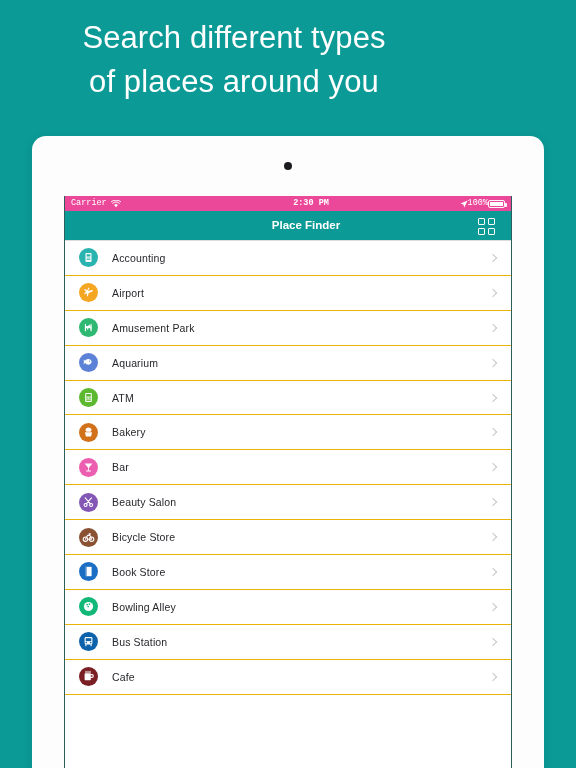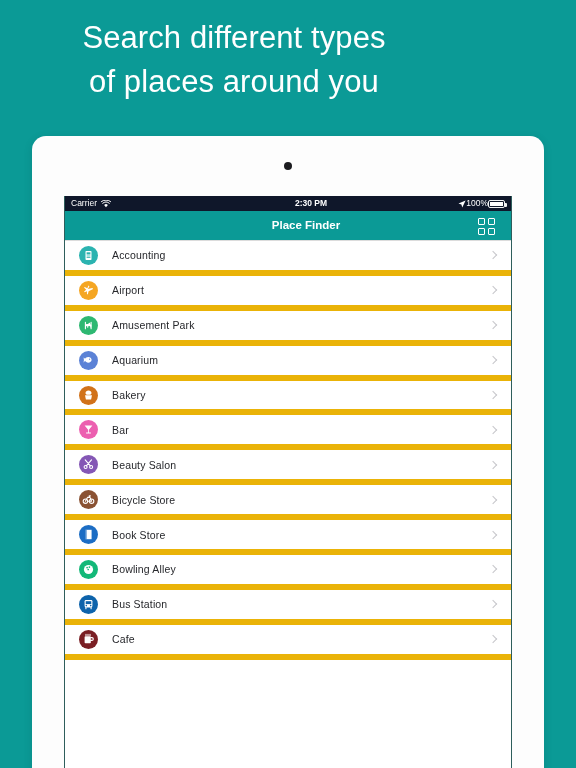--- a/index.html
+++ b/index.html
@@ -62,24 +62,25 @@
     overflow: hidden;
     border-left: 1px solid #2e5e5c;
     border-right: 1px solid #2e5e5c;
     box-sizing: border-box;
   }
 
   
   .statusbar {
     position: relative;
     height: 15px;
-    background: #0f172a;
+    background: #ec4899;
     color: #ffffff;
     font-size: 8.5px;
     line-height: 15px;
+    font-family: Liberation Mono, monospace;
   }
   .sb-left {
     position: absolute;
     left: 6px; top: 0;
     display: flex;
     align-items: center;
     gap: 4px;
   }
   .sb-center {
     position: absolute;
@@ -161,21 +162,21 @@
     overflow: hidden;
     border-top: 1px solid #dcdcdc;
   }
   .row {
     position: relative;
     height: 34.9px;
     display: flex;
     align-items: center;
     padding-left: 14px;
     box-sizing: border-box;
-    border-bottom: 6px solid #eab308;
+    border-bottom: 1px solid #eab308;
     background: #ffffff;
   }
   .row-icon {
     width: 19px;
     height: 19px;
     border-radius: 50%;
     flex: 0 0 19px;
     display: flex;
     align-items: center;
     justify-content: center;
@@ -286,20 +287,33 @@
           <div class="row-icon" style="background: rgb(91, 130, 214);">
             <svg width="13" height="13" viewBox="0 0 13 13">
               <path d="M9.6 5.8 c0 1.6 -1.6 2.9 -3.4 2.9 c-1.4 0 -2.6 -0.8 -3.1 -1.9 L1.6 8.4 L1.9 5.9 L1.6 3.5 L3.1 4.8 C3.6 3.7 4.8 3 6.2 3 C8 3 9.6 4.2 9.6 5.8 Z" fill="#ffffff"></path>
               <circle cx="7.6" cy="5.2" r="0.6" fill="#5b82d6"></circle>
             </svg>
           </div>
           <div class="row-label">Aquarium</div>
           <div class="chev"></div>
         </div>
         <div class="row">
+          <div class="row-icon" style="background: rgb(92, 184, 46);">
+            <svg width="13" height="13" viewBox="0 0 13 13">
+              <rect x="3.2" y="2" width="6.6" height="9" rx="1" fill="#ffffff"></rect>
+              <rect x="4.2" y="3" width="4.6" height="2.6" fill="#5cb82e"></rect>
+              <rect x="4.2" y="6.5" width="1.6" height="1.2" fill="#5cb82e"></rect>
+              <rect x="6.6" y="6.5" width="2.2" height="1.2" fill="#5cb82e"></rect>
+              <rect x="4.2" y="8.5" width="4.6" height="1.3" fill="#5cb82e"></rect>
+            </svg>
+          </div>
+          <div class="row-label">ATM</div>
+          <div class="chev"></div>
+        </div>
+        <div class="row">
           <div class="row-icon" style="background: rgb(209, 114, 26);">
             <svg width="13" height="13" viewBox="0 0 13 13">
               <path d="M3 6.3 h7 l-0.9 4.3 h-5.2 Z" fill="#ffffff"></path>
               <path d="M6.5 1.6 c1.7 0 3 1 3 2.3 c0 0.9 -0.6 1.5 -1.4 1.8 h-3.2 c-0.8 -0.3 -1.4 -0.9 -1.4 -1.8 c0 -1.3 1.3 -2.3 3 -2.3 Z" fill="#ffffff"></path>
             </svg>
           </div>
           <div class="row-label">Bakery</div>
           <div class="chev"></div>
         </div>
         <div class="row">

